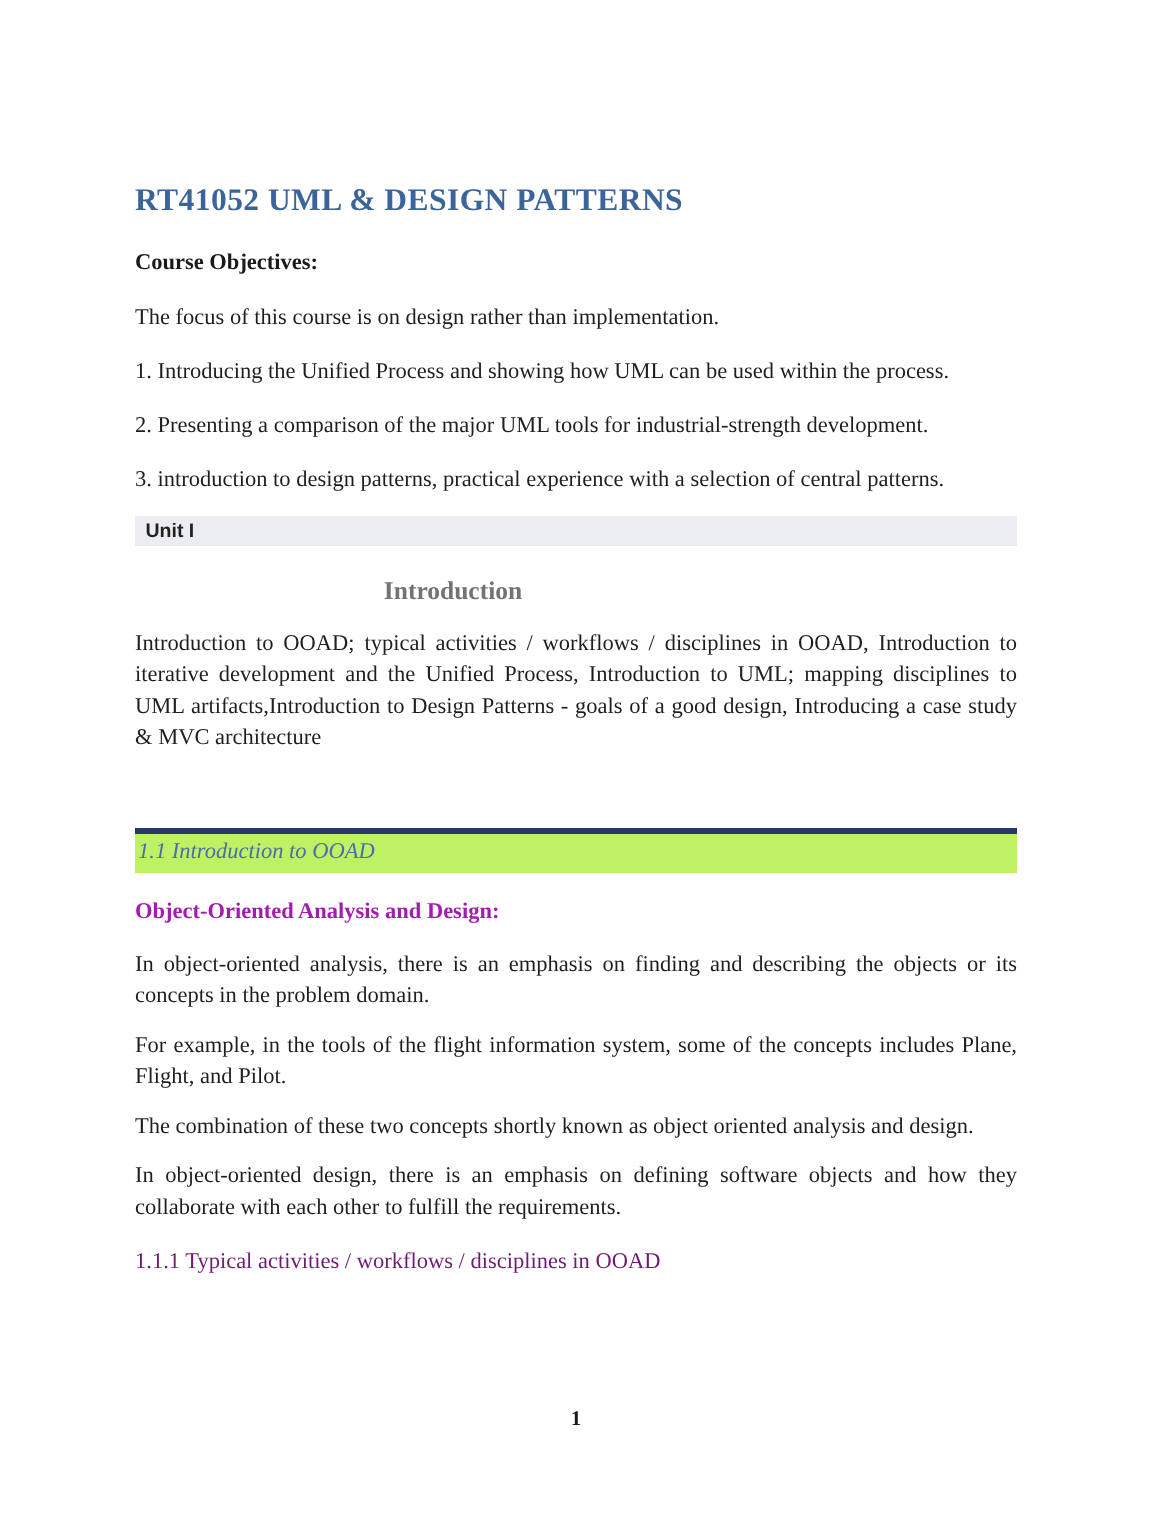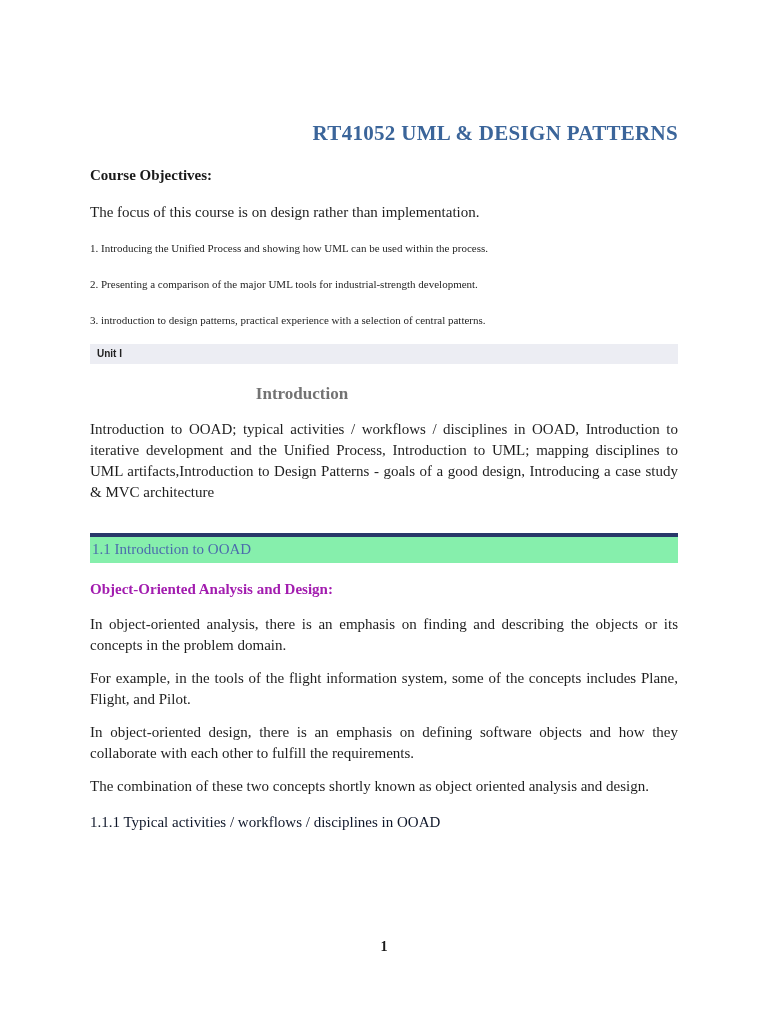--- a/index.html
+++ b/index.html
@@ -14,21 +14,21 @@
     background: #ffffff;
     overflow: hidden;
     font-family: "Liberation Serif", serif;
     color: #1e1e1e;
   }
   .content {
     padding: 0 90px;
   }
   .doc-title {
     margin: 120px 0 0 0;
-    text-align: right;
+    text-align: left;
     font-size: 21px;
     line-height: 27px;
     font-weight: bold;
     color: #3b659a;
     letter-spacing: 0.3px;
   }
   .bold-head {
     margin: 18px 0 0 0;
     font-size: 15px;
     line-height: 21px;
@@ -38,55 +38,56 @@
   .para {
     margin: 16px 0 0 0;
     font-size: 15px;
     line-height: 21px;
   }
   .justify {
     text-align: justify;
   }
   .obj-item {
     margin: 15px 0 0 0;
-    font-size: 11px;
+    font-size: 15px;
     line-height: 21px;
   }
   .unit-banner {
     margin: 13px 0 0 0;
     background: #ecedf3;
     padding: 3px 6px 3px 7px;
     font-family: "Liberation Sans", sans-serif;
-    font-size: 10px;
+    font-size: 13px;
     line-height: 14px;
     font-weight: bold;
     color: #222222;
   }
   .unit-heading {
     margin: 20px 0 0 0;
     padding-right: 164px;
     text-align: center;
     font-size: 17px;
     line-height: 20px;
     font-weight: bold;
     color: #737373;
   }
   .syllabus {
     margin: 15px 0 0 0;
     font-size: 15px;
     line-height: 21px;
   }
   .section-heading {
-    margin: 30px 0 0 0;
+    margin: 49px 0 0 0;
     border-top: 4px solid #283869;
-    background: #86efac;
+    background: #bef264;
     padding: 2px 4px 3px 2px;
     font-size: 15px;
     line-height: 21px;
     color: #4c6cac;
+    font-style: italic;
   }
   .sub-bold {
     margin: 16px 0 0 0;
     font-size: 15px;
     line-height: 21px;
     font-weight: bold;
     color: #a21caf;
   }
   .body-para {
     margin: 14px 0 0 0;
@@ -94,21 +95,21 @@
     line-height: 21px;
   }
   .tight {
     margin-top: 12px;
   }
   .subsection-heading {
     margin: 15px 0 0 0;
     font-size: 15px;
     line-height: 21px;
     font-weight: normal;
-    color: #0f172a;
+    color: #701a75;
   }
   .page-number {
     position: absolute;
     left: 0;
     right: 0;
     top: 939px;
     text-align: center;
     font-size: 14px;
     font-weight: bold;
     color: #1a1a1a;
@@ -139,22 +140,22 @@
     <p class="syllabus justify">Introduction to OOAD; typical activities / workflows / disciplines in OOAD, Introduction to iterative development and the Unified Process, Introduction to UML; mapping disciplines to UML artifacts,Introduction to Design Patterns - goals of a good design, Introducing a case study &amp; MVC architecture</p>
 
     <div class="section-heading">1.1 Introduction to OOAD</div>
 
     <p class="sub-bold">Object-Oriented Analysis and Design:</p>
 
     <p class="body-para justify">In object-oriented analysis, there is an emphasis on finding and describing the objects or its concepts in the problem domain.</p>
 
     <p class="body-para justify tight">For example, in the tools of the flight information system, some of the concepts includes Plane, Flight, and Pilot.</p>
 
+    <p class="body-para tight">The combination of these two concepts shortly known as object oriented analysis and design.</p>
+
     <p class="body-para justify tight">In object-oriented design, there is an emphasis on defining software objects and how they collaborate with each other to fulfill the requirements.</p>
-
-    <p class="body-para tight">The combination of these two concepts shortly known as object oriented analysis and design.</p>
 
     <h3 class="subsection-heading">1.1.1 Typical activities / workflows / disciplines in OOAD</h3>
 
   </div>
 
   <div class="page-number">1</div>
 </div>
 
 </body></html>

